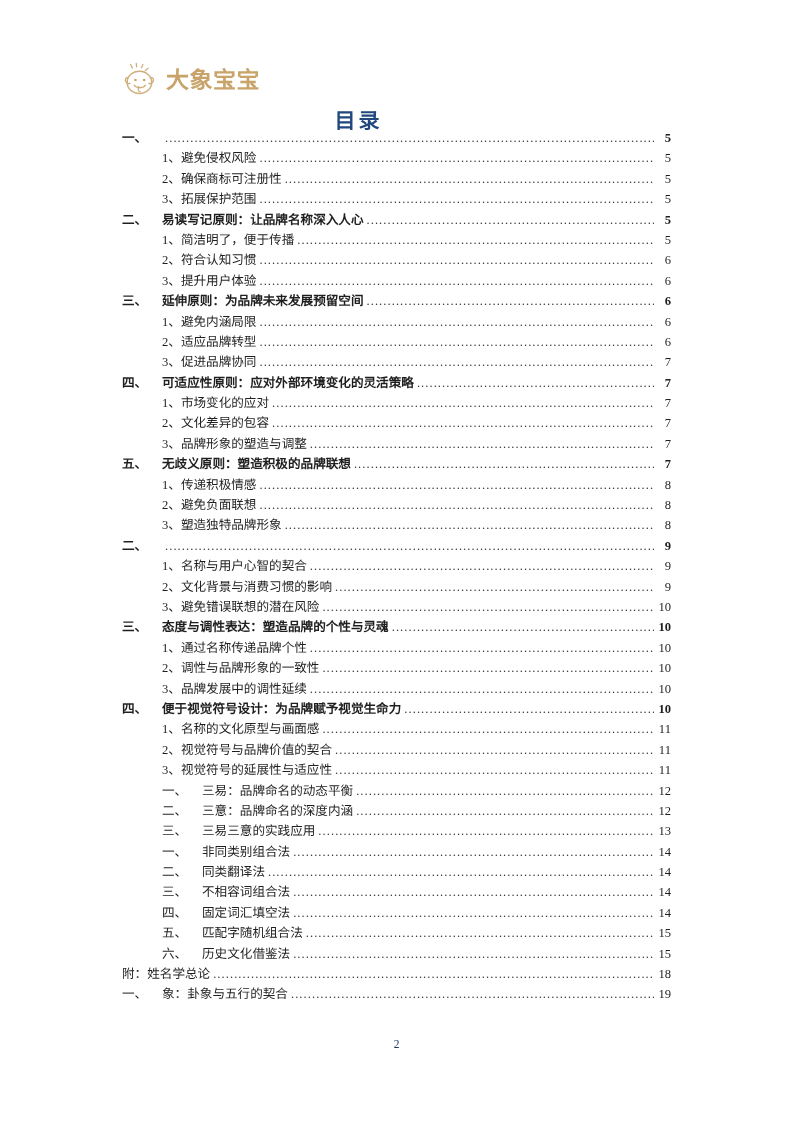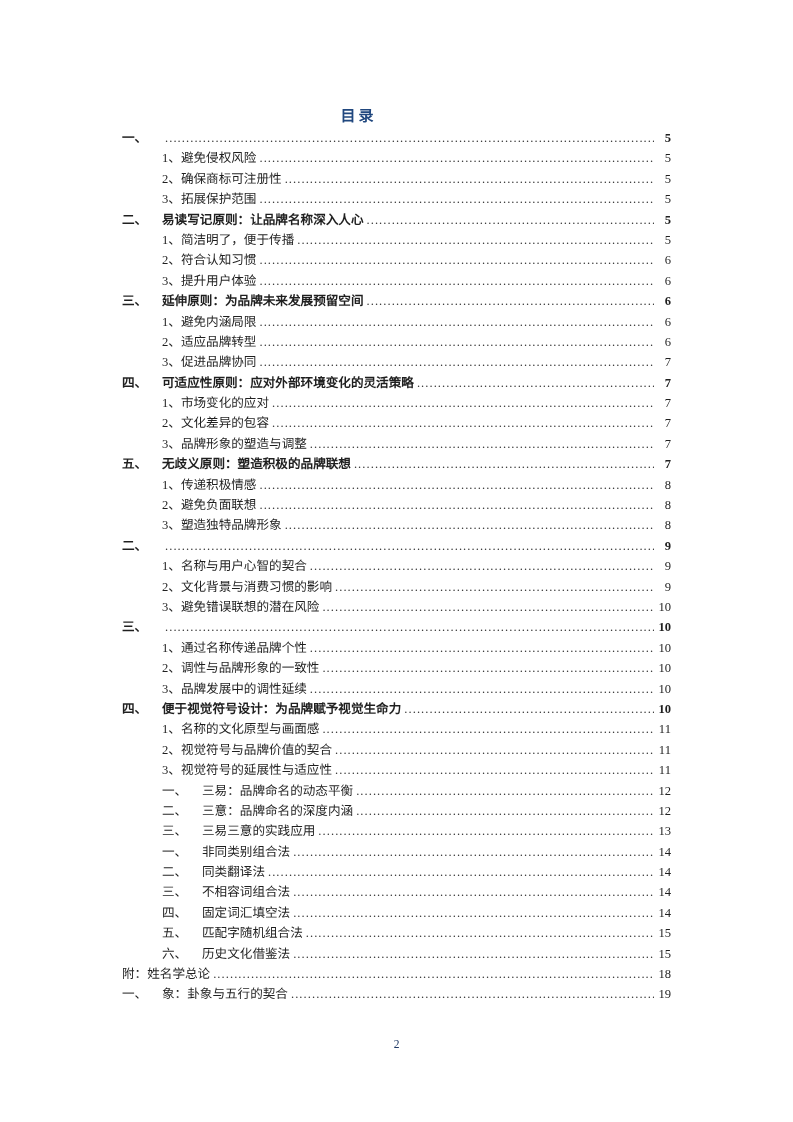--- a/index.html
+++ b/index.html
@@ -48,21 +48,21 @@
     white-space: nowrap;
   }
 
   
   .toc-title {
     position: absolute;
     top: 104px;
     left: 0;
     width: 717px;
     text-align: center;
-    font-size: 15px;
+    font-size: 21px;
     font-weight: 700;
     color: #20477e;
     letter-spacing: 3px;
     font-family: "Liberation Serif", "DejaVu Serif", serif;
   }
 
   
   .toc {
     position: absolute;
     left: 122px;
@@ -135,20 +135,38 @@
     font-size: 11.5px;
     color: #1f3864;
     font-family: "Liberation Serif", "DejaVu Serif", serif;
   }
 </style>
 </head>
 <body>
 
 <div class="page">
 
+  <div class="logo-block">
+    <svg class="logo-mark" viewBox="0 0 48 48" aria-hidden="true">
+      <g fill="none" stroke="#cfae7c" stroke-width="1.6" stroke-linecap="round">
+        <path d="M13 9 L11 4.5"></path>
+        <path d="M18.5 7.5 L18 3"></path>
+        <path d="M24.5 8.5 L26.5 4.5"></path>
+        <path d="M29.5 12 L33 9"></path>
+      </g>
+      <ellipse cx="22" cy="27" rx="15.5" ry="14" fill="none" stroke="#cfae7c" stroke-width="1.8"></ellipse>
+      <path d="M8.5 21 C4.5 20 3 24 5.5 27 C7 28.8 9 29 10.5 28" fill="none" stroke="#cfae7c" stroke-width="1.7"></path>
+      <path d="M35 21 C39.5 20 41 24 38.5 27 C37 28.8 35 29 33.5 28" fill="none" stroke="#cfae7c" stroke-width="1.7"></path>
+      <circle cx="17" cy="24" r="1.7" fill="#c9a46a"></circle>
+      <circle cx="28" cy="24" r="1.7" fill="#c9a46a"></circle>
+      <path d="M15 30 C18 35 27 35 30 30" fill="none" stroke="#cfae7c" stroke-width="1.7"></path>
+      <path d="M21 31.5 C19.5 36 21 39.5 23.5 38.5" fill="none" stroke="#cfae7c" stroke-width="1.6"></path>
+    </svg>
+    <span class="logo-word">大象宝宝</span>
+  </div>
 
   <div class="toc-title">目录</div>
 
   <div class="toc">
       <div class="toc-entry lvl1">
         <span class="e-num">一、</span>
         <span class="e-dots"></span>
         <span class="e-page">5</span>
       </div>
       <div class="toc-entry lvl2">
@@ -283,20 +301,21 @@
         <span class="e-page">9</span>
       </div>
       <div class="toc-entry lvl2">
         <span class="e-num"></span>
         <span class="e-text">3、避免错误联想的潜在风险</span>
         <span class="e-dots"></span>
         <span class="e-page">10</span>
       </div>
       <div class="toc-entry lvl1">
         <span class="e-num">三、</span>
+        <span class="e-text">态度与调性表达：塑造品牌的个性与灵魂</span>
         <span class="e-dots"></span>
         <span class="e-page">10</span>
       </div>
       <div class="toc-entry lvl2">
         <span class="e-num"></span>
         <span class="e-text">1、通过名称传递品牌个性</span>
         <span class="e-dots"></span>
         <span class="e-page">10</span>
       </div>
       <div class="toc-entry lvl2">

